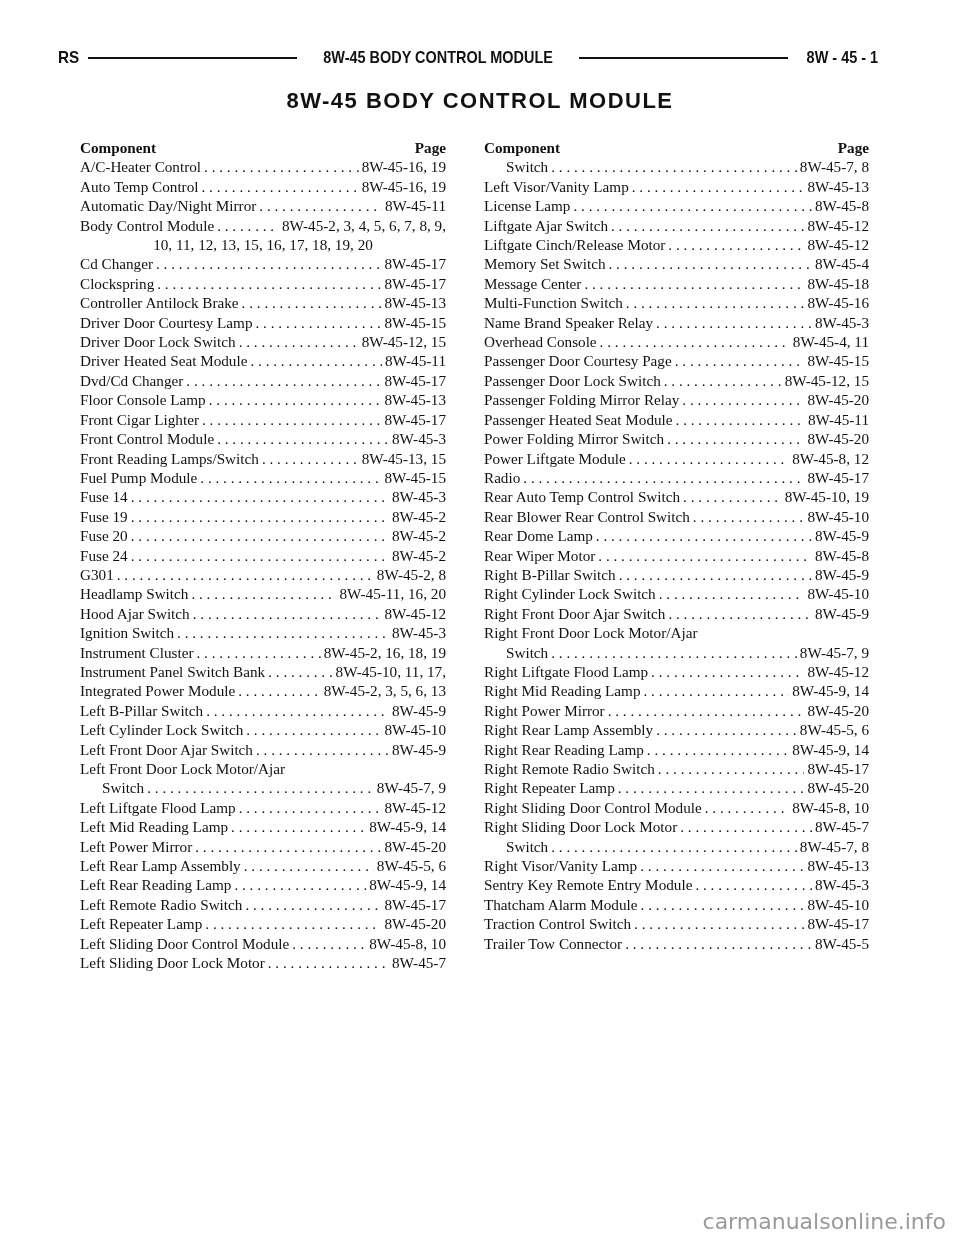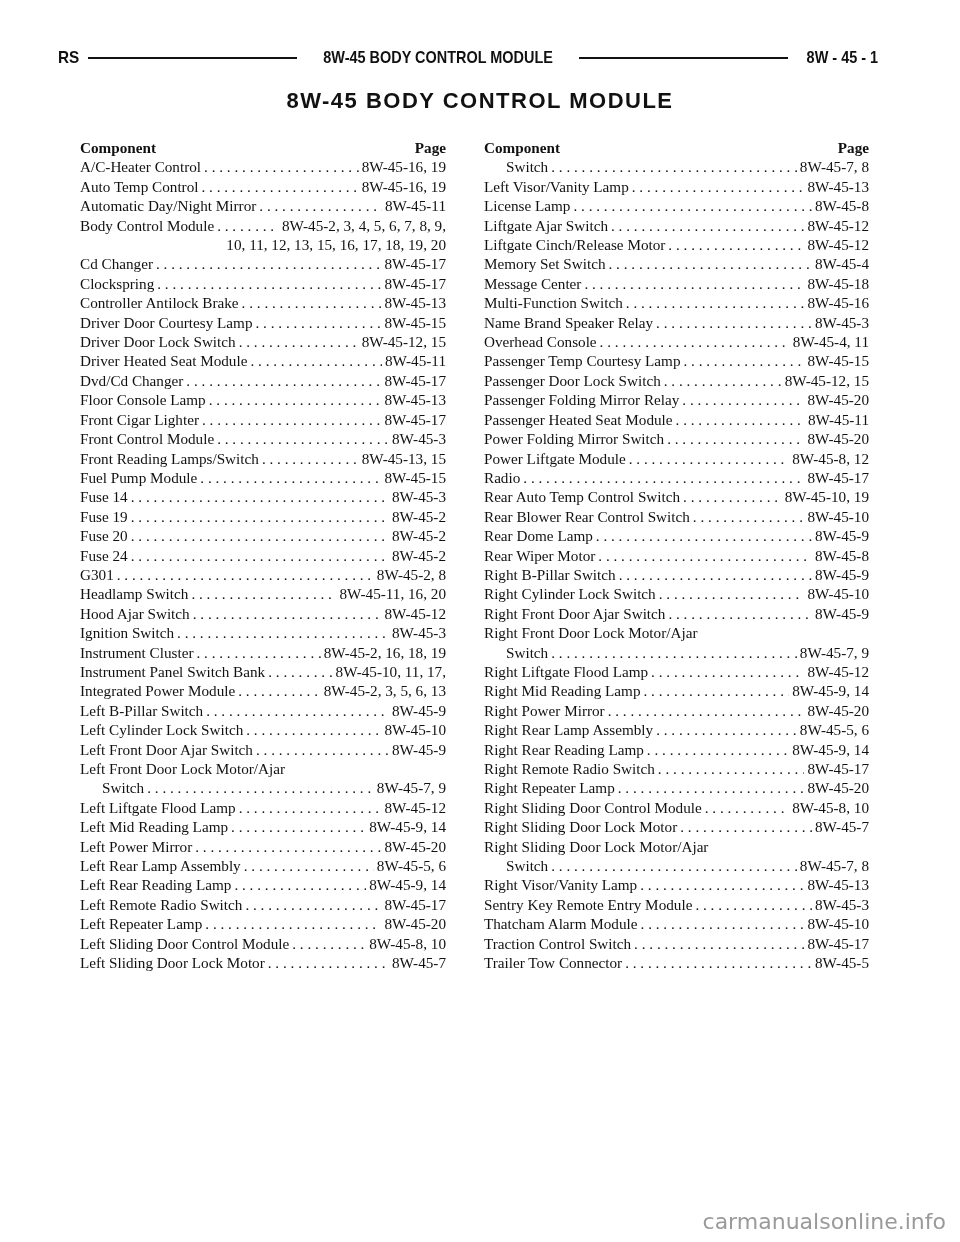--- a/index.html
+++ b/index.html
@@ -15,21 +15,21 @@
   .col { position: absolute; top: 138px; width: 366px; font-family: "Liberation Serif", serif; font-size: 15.2px; line-height: 19.4px; }
   .col.left { left: 80px; }
   .col.right { left: 484px; width: 385px; }
   .col-head { display: flex; justify-content: space-between; font-weight: bold; }
   .entry { display: flex; align-items: baseline; white-space: nowrap; }
   .entry .name { flex: 0 0 auto; }
   .entry .dots { flex: 1 1 auto; overflow: hidden; margin: 0 3px; letter-spacing: 2.6px; color: #111; }
   .entry .dots::before { content: ". . . . . . . . . . . . . . . . . . . . . . . . . . . . . . . . . . . . . . . . . . . . . . . . . . . . . . . . . . . . . . . ."; letter-spacing: 0; }
   .entry .page { flex: 0 0 auto; text-align: right; }
   .entry.cont { padding-left: 22px; }
-  .wrapline { text-align: right; white-space: nowrap; }
+  .wrapline { text-align: center; white-space: nowrap; }
   .watermark { position: absolute; right: 14px; bottom: 8px; font-family: "DejaVu Sans", sans-serif;
     font-size: 22px; color: #9a9a9a; margin-left: 32px; }
 </style>
 </head>
 <body>
 
 <div class="header">
   <span class="hdr-left">RS</span>
   <span class="rule"></span>
   <span class="hdr-title">8W-45 BODY CONTROL MODULE</span>
@@ -302,21 +302,21 @@
         <span class="name">Name Brand Speaker Relay</span>
         <span class="dots"></span>
         <span class="page">8W-45-3</span>
       </div>
       <div class="entry">
         <span class="name">Overhead Console</span>
         <span class="dots"></span>
         <span class="page">8W-45-4, 11</span>
       </div>
       <div class="entry">
-        <span class="name">Passenger Temp Courtesy Lamp</span>
+        <span class="name">Passenger Door Courtesy Page</span>
         <span class="dots"></span>
         <span class="page">8W-45-15</span>
       </div>
       <div class="entry">
         <span class="name">Passenger Door Lock Switch</span>
         <span class="dots"></span>
         <span class="page">8W-45-12, 15</span>
       </div>
       <div class="entry">
         <span class="name">Passenger Folding Mirror Relay</span>
@@ -424,23 +424,20 @@
       <div class="entry">
         <span class="name">Right Sliding Door Control Module</span>
         <span class="dots"></span>
         <span class="page">8W-45-8, 10</span>
       </div>
       <div class="entry">
         <span class="name">Right Sliding Door Lock Motor</span>
         <span class="dots"></span>
         <span class="page">8W-45-7</span>
       </div>
-      <div class="entry">
-        <span class="name">Right Sliding Door Lock Motor/Ajar</span>
-      </div>
       <div class="entry cont">
         <span class="name">Switch</span>
         <span class="dots"></span>
         <span class="page">8W-45-7, 8</span>
       </div>
       <div class="entry">
         <span class="name">Right Visor/Vanity Lamp</span>
         <span class="dots"></span>
         <span class="page">8W-45-13</span>
       </div>

